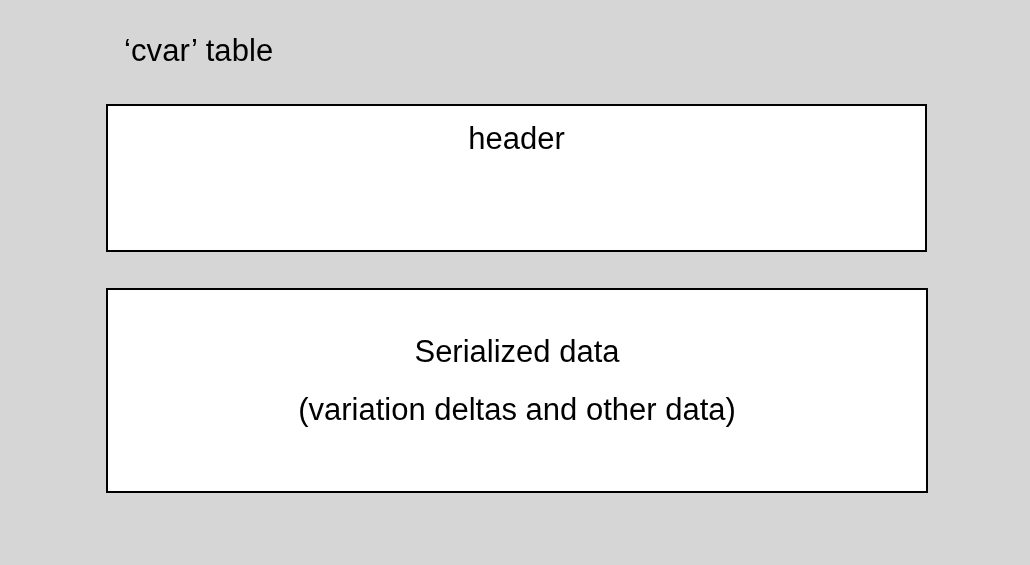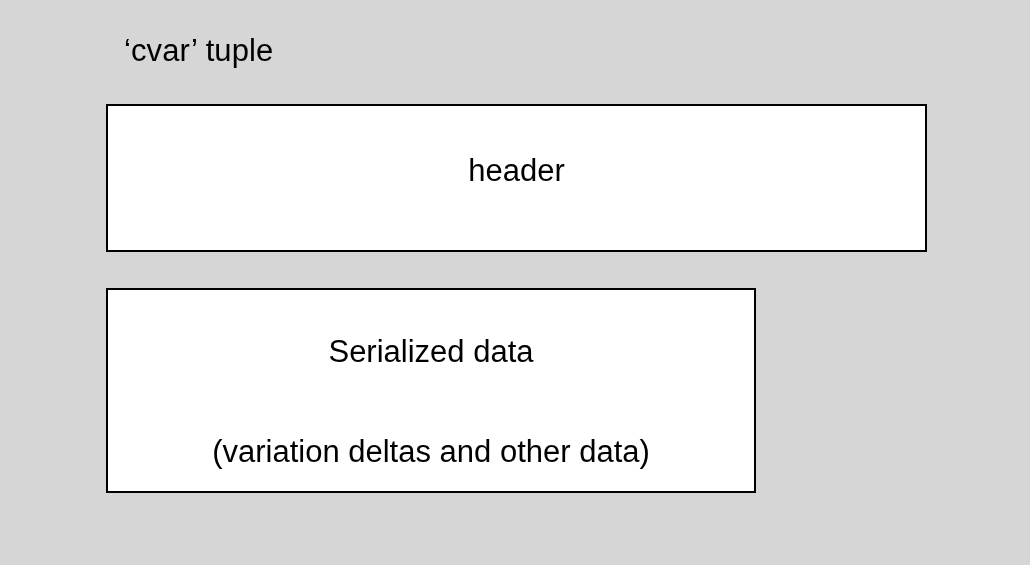--- a/index.html
+++ b/index.html
@@ -36,44 +36,43 @@
     box-sizing: border-box;
     display: flex;
     flex-direction: column;
     align-items: center;
   }
   .block-header {
     left: 106px;
     top: 104px;
     width: 821px;
     height: 148px;
-    padding-top: 36px;
+    padding-top: 4px;
   }
   .block-data {
     left: 106px;
     top: 288px;
-    width: 650px;
+    width: 822px;
     height: 205px;
     padding-top: 33px;
-    gap: 42px;
   }
   .block-line {
     font-size: 31px;
     line-height: 58px;
     white-space: nowrap;
     text-align: center;
     color: #000000;
   }
 </style>
 </head>
 <body>
 
 <div class="slide">
 
-  <div class="slide-title">‘cvar’ tuple</div>
+  <div class="slide-title">‘cvar’ table</div>
 
   <div class="block block-header">
     <div class="block-line">header</div>
   </div>
 
   <div class="block block-data">
     <div class="block-line">Serialized data</div>
     <div class="block-line">(variation deltas and other data)</div>
   </div>
 

